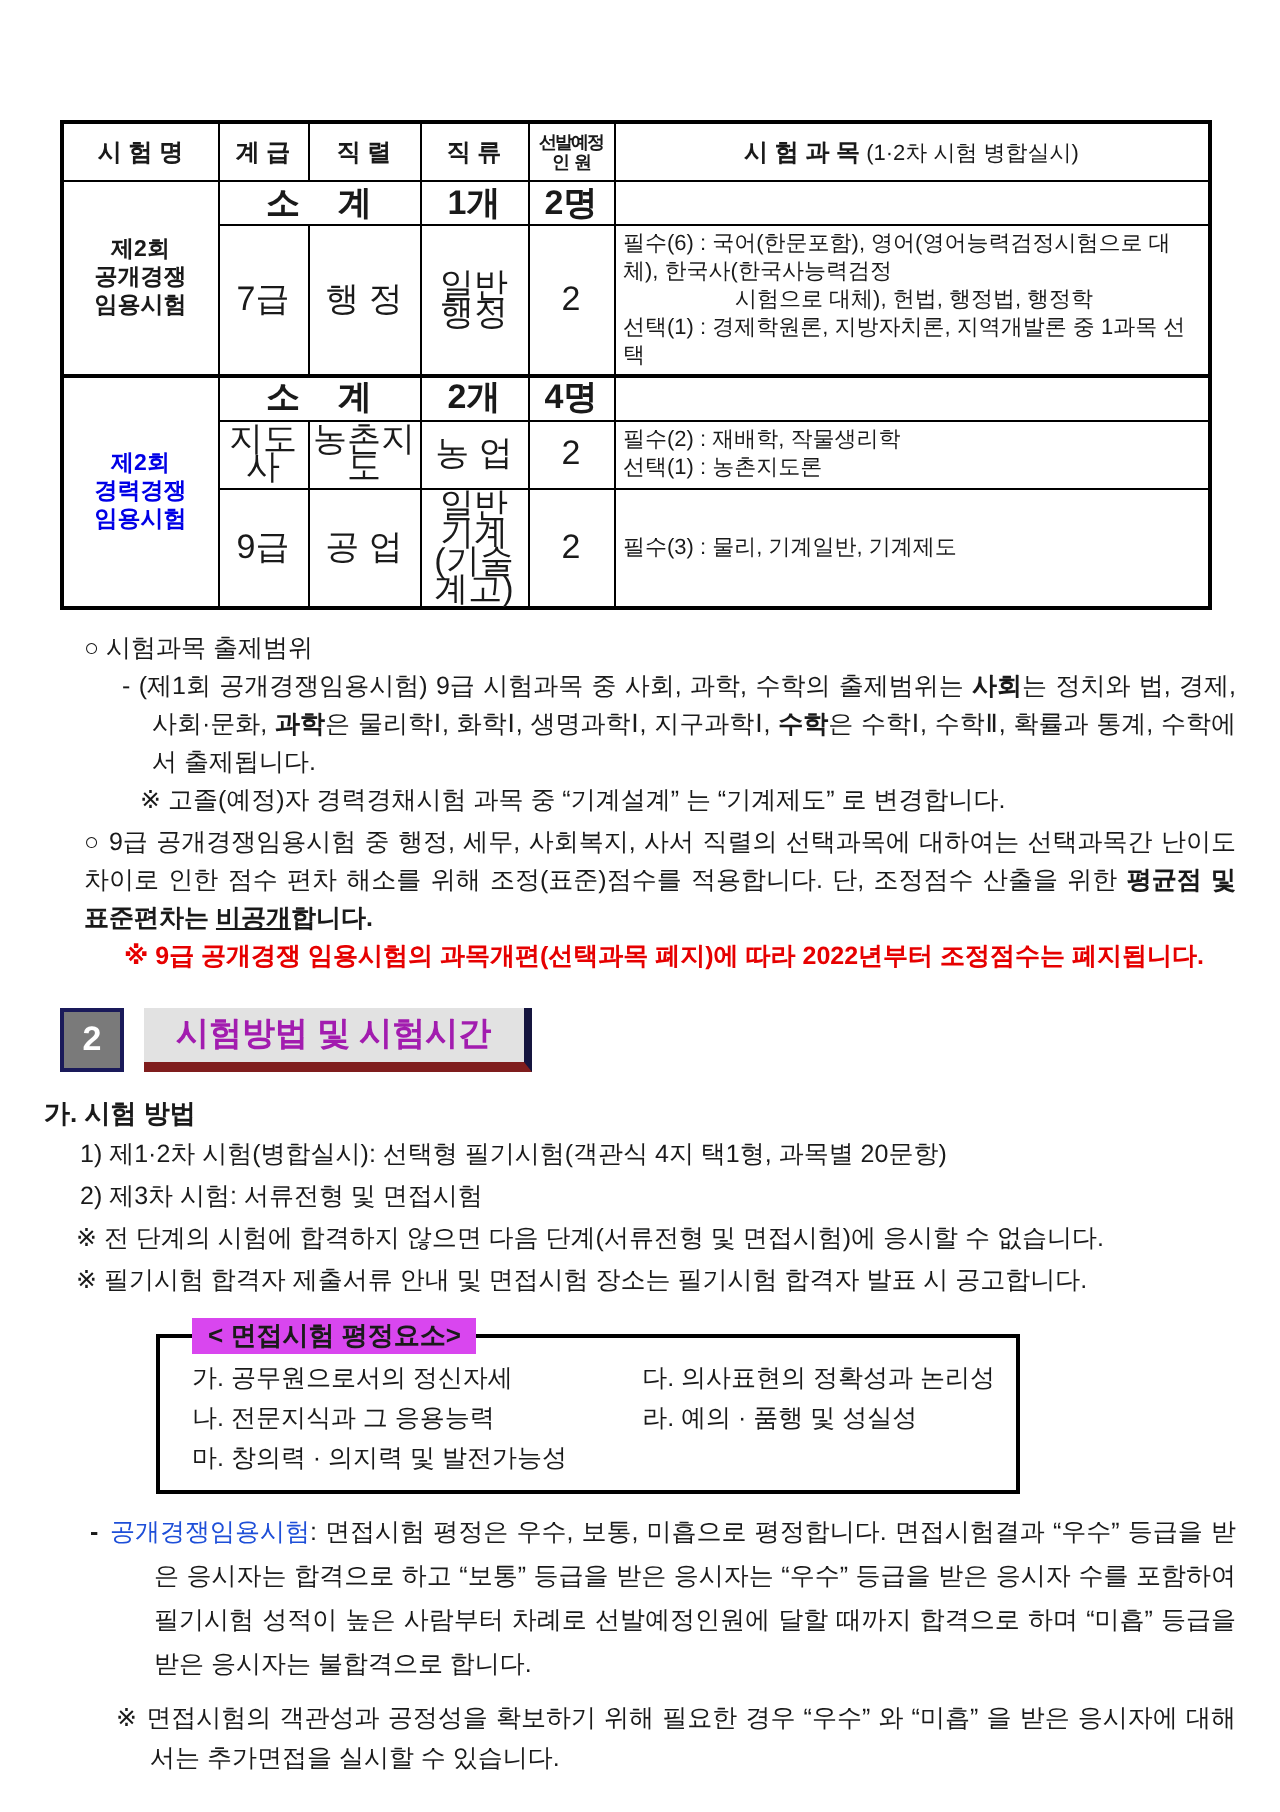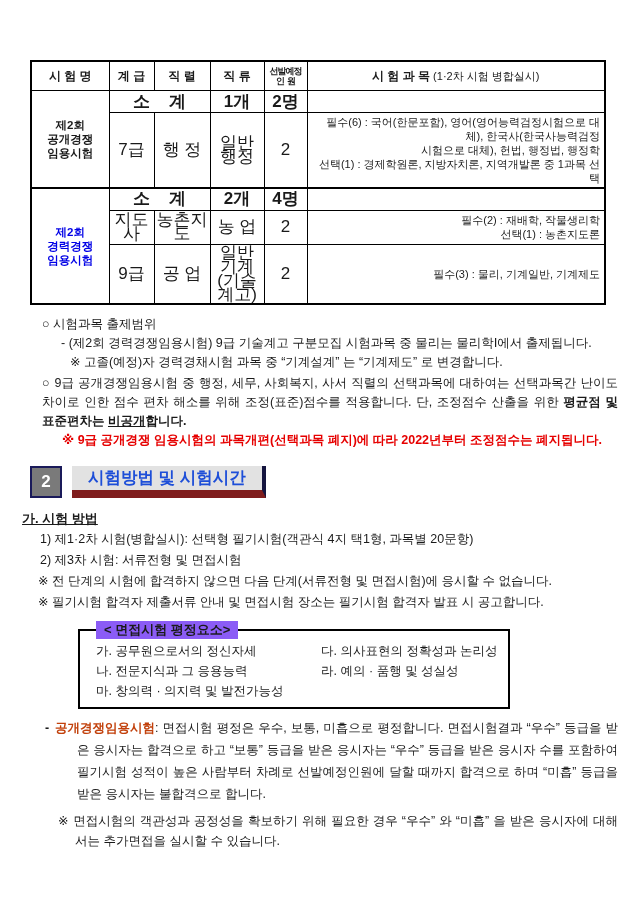--- a/index.html
+++ b/index.html
@@ -11,52 +11,52 @@
   
   table.exam{border-collapse:collapse;table-layout:fixed;width:502px;margin-left:8px;
     border:2px solid #000;}
   table.exam td{border:1px solid #000;text-align:center;vertical-align:middle;
     font-size:17px;padding:1px 2px;line-height:14px;}
   table.exam td.hdr{font-weight:bold;font-size:12px;height:26px;}
   table.exam td.quota-hdr{font-size:9px;font-weight:bold;line-height:10px;letter-spacing:-1px;}
   table.exam td.gname{font-weight:bold;font-size:11.5px;line-height:14px;}
   table.exam td.gname.career{color:#0000e6;}
   table.exam td.sub{font-weight:bold;white-space:pre;}
-  table.exam td.subjects{text-align:right;font-size:11px;line-height:14px;padding:2px 4px;}
+  table.exam td.subjects{text-align:left;font-size:11px;line-height:14px;padding:2px 4px;}
   table.exam td .hang{padding-left:56px;}
   table.exam tr.grp-sep td{border-top:2px solid #000;}
   .h-sub{height:22px;}
   .h-row7{height:48px;}
   .h-rowA{height:34px;}
   .h-rowB{height:32px;}
   
   .sec{font-size:12.5px;line-height:19px;text-align:justify;margin-left:20px;}
   .o-line{padding-left:0;margin-top:10px;}
   .dash-item{padding-left:34px;text-indent:-15px;}
   .note{padding-left:44px;text-indent:-16px;}
   .b{font-weight:bold;text-align:center;}
-  .blue{color:#c2410c;font-weight:bold;}
+  .blue{color:#1d4ed8;font-weight:normal;}
   .red{color:#e60000;font-weight:bold;}
   .ul{text-decoration:underline;}
   
   .sec2{display:flex;align-items:stretch;margin:16px 0 10px 8px;height:32px;}
   .sec2-badge{width:28px;background:#7a7a7a;border:2px solid #1a1a5a;color:#fff;
     font-weight:bold;font-size:17px;display:flex;align-items:center;justify-content:center;}
-  .sec2-title{margin-left:10px;background:#e2e2e2;color:#1d4ed8;font-weight:bold;font-size:16.5px;
-    padding:4px 16px;border-right:4px solid #15153f;border-bottom:8px solid #7f1d1d;
+  .sec2-title{margin-left:10px;background:#e2e2e2;color:#a21caf;font-weight:bold;font-size:16.5px;
+    padding:4px 16px;border-right:4px solid #15153f;border-bottom:5px solid #7f1d1d;
     display:flex;align-items:center;}
   
   .method{font-size:12.5px;line-height:21px;text-align:justify;}
-  .m-head{font-weight:bold;font-size:13px;margin-top:6px;text-decoration:underline;}
+  .m-head{font-weight:bold;font-size:13px;margin-top:6px;}
   .m-item{padding-left:18px;}
   .m-note{padding-left:30px;text-indent:-14px;}
   
   .ibox{position:relative;border:2px solid #000;width:432px;margin:16px 0 8px 56px;
     padding:10px 10px 6px 16px;box-sizing:border-box;}
-  .ibox-title{position:absolute;top:-10px;left:16px;background:#8b5cf6;padding:0 8px;
+  .ibox-title{position:absolute;top:-10px;left:16px;background:#d946ef;padding:0 8px;
     font-weight:bold;font-size:13px;}
   .ibox-grid{display:grid;grid-template-columns:56% 44%;font-size:12.5px;line-height:20px;}
   
   .decision{font-size:12.5px;line-height:22px;text-align:justify;}
   .d-item{padding-left:18px;margin-top:4px;}
   .d-dash{padding-left:55px;text-indent:-32px;margin-top:4px;}
   .d-dash .dash{display:inline-block;width:10px;text-indent:0;font-weight:bold;}
   .d-note{padding-left:53px;text-indent:-17px;line-height:20px;margin-top:6px;}
 </style>
 </head>
@@ -138,21 +138,21 @@
       <td>2</td>
       <td class="subjects">
         <div>필수(3) : 물리, 기계일반, 기계제도</div>
       </td>
     </tr>
   </tbody>
     </table>
 
   <div class="sec">
     <div class="o-line">○ 시험과목 출제범위</div>
-    <div class="dash-item">- (제2회 경력경쟁임용시험) 9급 기술계고 구분모집 시험과목 중 물리는 물리학Ⅰ에서 출제됩니다.</div>
+    <div class="dash-item"><span>- (제1회 공개경쟁임용시험) 9급 시험과목 중 사회, 과학, 수학의 출제범위는 </span><span class="b">사회</span><span>는 정치와 법, 경제, 사회·문화, </span><span class="b">과학</span><span>은 물리학Ⅰ, 화학Ⅰ, 생명과학Ⅰ, 지구과학Ⅰ, </span><span class="b">수학</span><span>은 수학Ⅰ, 수학Ⅱ, 확률과 통계, 수학에서 출제됩니다.</span></div>
     <div class="note">※ 고졸(예정)자 경력경채시험 과목 중 “기계설계” 는 “기계제도” 로 변경합니다.</div>
     <div class="o-line" style="margin-top:2px"><span>○ 9급 공개경쟁임용시험 중 행정, 세무, 사회복지, 사서 직렬의 선택과목에 대하여는 선택과목간 난이도 차이로 인한 점수 편차 해소를 위해 조정(표준)점수를 적용합니다. 단, 조정점수 산출을 위한 </span><span class="b">평균점 및 표준편차는 </span><span class="b ul">비공개</span><span class="b">합니다.</span></div>
     <div class="note red" style="padding-left:20px;text-indent:0">※ 9급 공개경쟁 임용시험의 과목개편(선택과목 폐지)에 따라 2022년부터 조정점수는 폐지됩니다.</div>
   </div>
 
   <div class="sec2">
     <div class="sec2-badge">2</div>
     <div class="sec2-title">시험방법 및 시험시간</div>
   </div>
 

